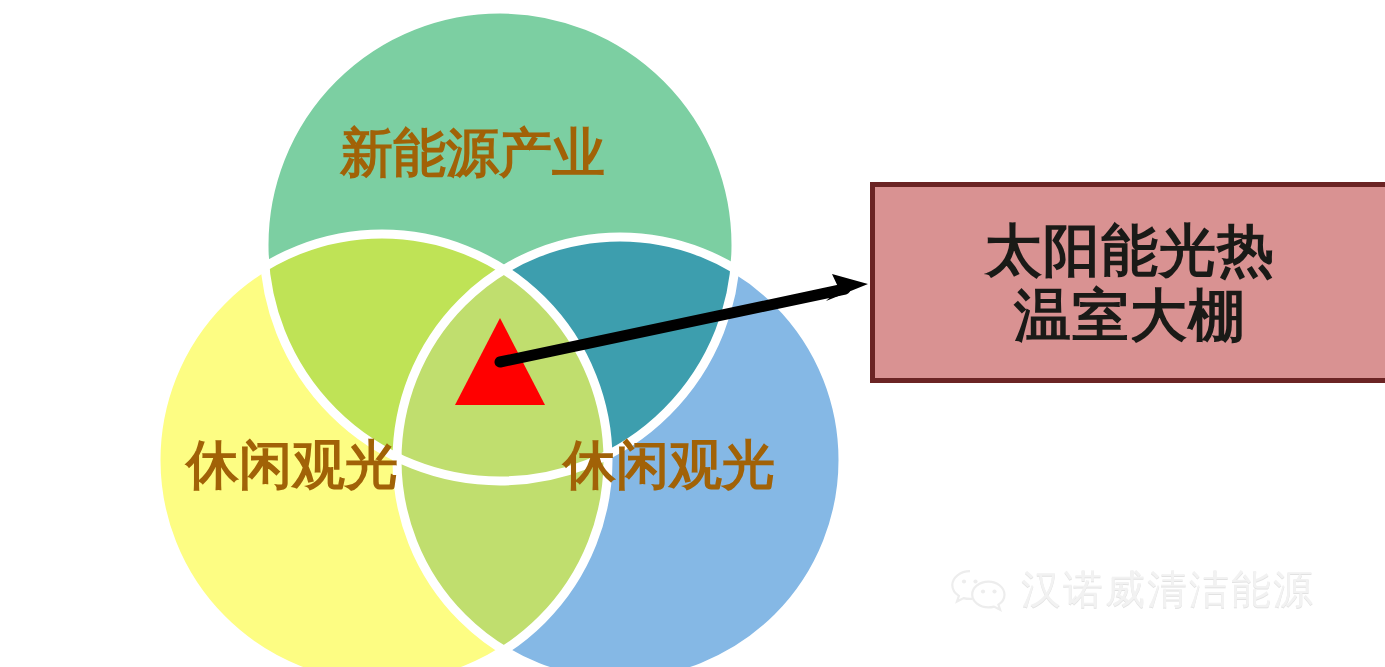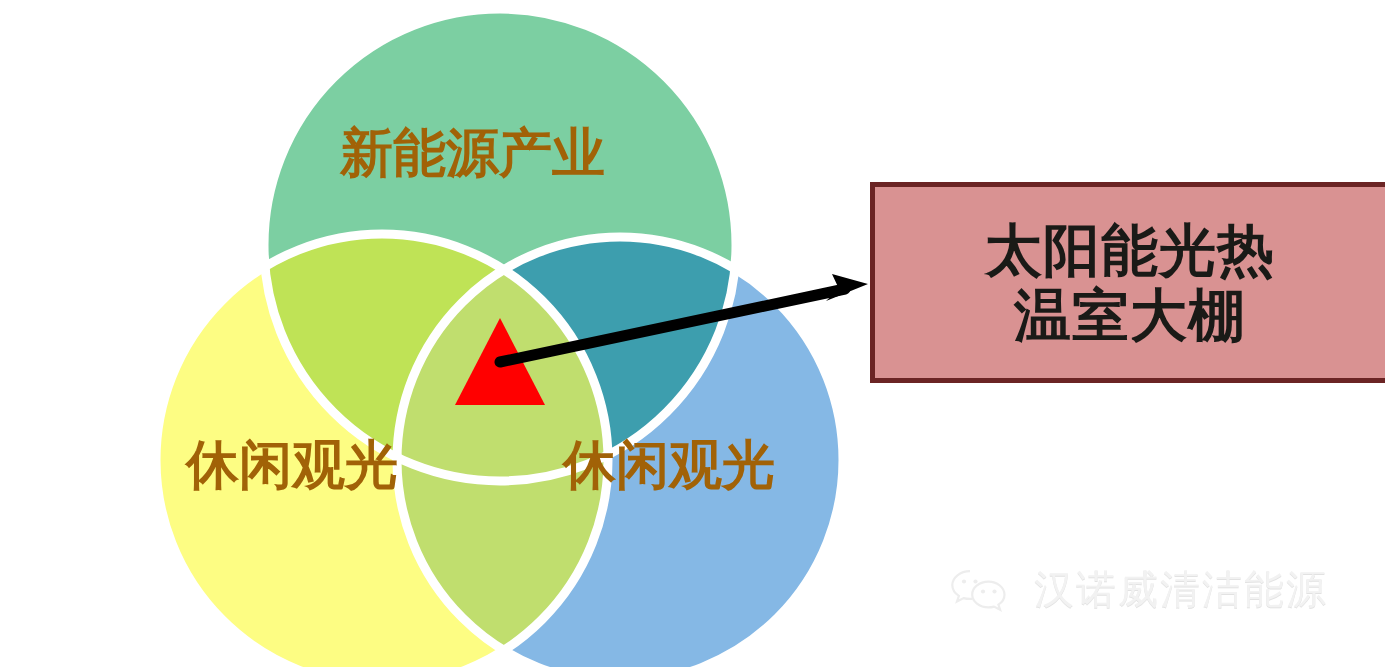--- a/index.html
+++ b/index.html
@@ -71,21 +71,21 @@
     letter-spacing: 1px;
     white-space: nowrap;
     font-family: "DejaVu Sans", "Liberation Sans", sans-serif;
   }
   #watermark {
     position: absolute;
     left: 948px;
     top: 562px;
     display: flex;
     align-items: center;
-    gap: 24px;
+    gap: 11px;
     opacity: 1;
     user-select: none;
     text-align: right;
   }
   #watermark-text {
     color: #f2f2f2;
     font-size: 40px;
     letter-spacing: 2px;
     white-space: nowrap;
     text-shadow: 0 1px 0 #e2e2e2, 0 -1px 0 #ffffff;

